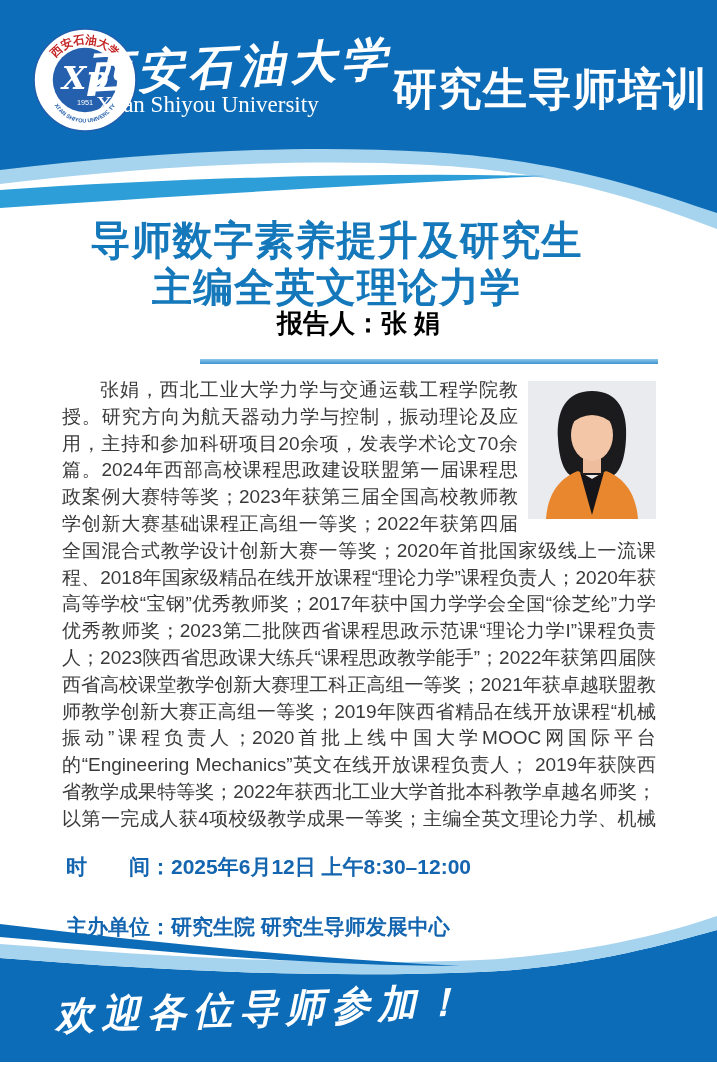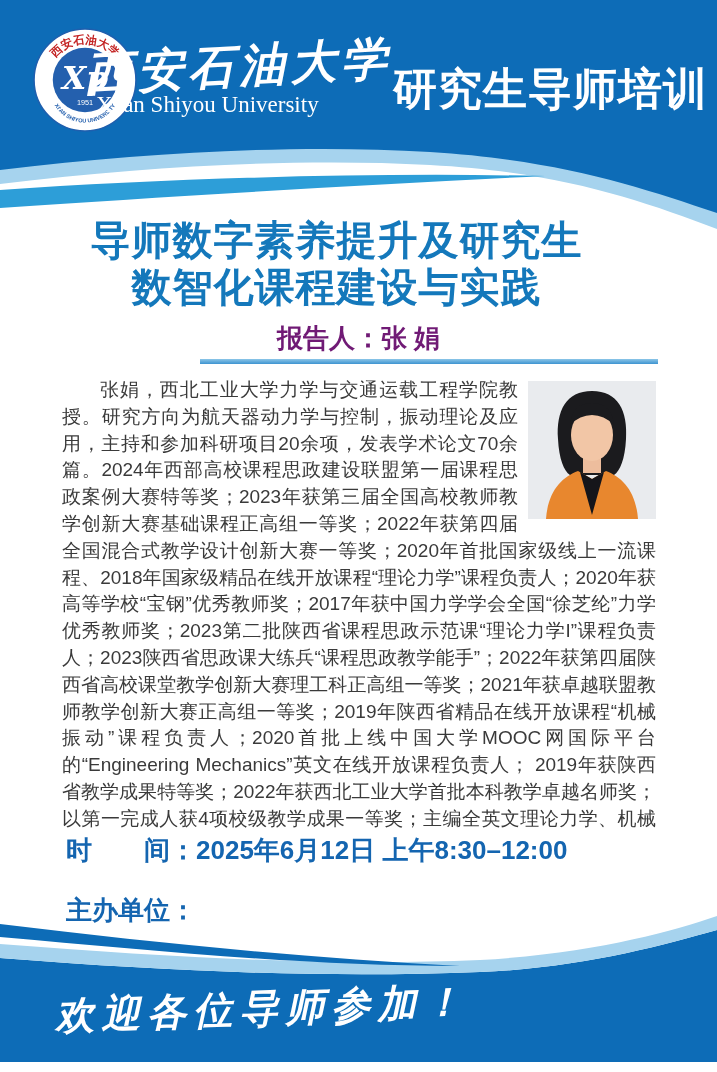--- a/index.html
+++ b/index.html
@@ -28,21 +28,21 @@
   }
   
   .title-line1,.title-line2{
     position:absolute;left:0;width:673px;text-align:center;
     font-size:40px;font-weight:900;color:#1478bb;letter-spacing:1px;
   }
   .title-line1{top:213px;}
   .title-line2{top:260px;}
   .speaker-line{
     position:absolute;left:0;top:306px;width:717px;text-align:center;
-    font-size:26px;font-weight:bold;color:#701a75;margin-top:15px;
+    font-size:26px;font-weight:bold;color:#000000;
   }
   
   .bio-heading{
     position:absolute;left:60px;top:332px;
     font-size:30px;font-weight:900;color:#1565ab;letter-spacing:1px;
   }
   .bio-underline{
     position:absolute;left:200px;top:359px;width:458px;height:5px;
     background:linear-gradient(to bottom,#8cc6e8,#3d93d0);
   }
@@ -52,24 +52,24 @@
     text-align:justify;text-indent:2em;overflow:hidden;
   }
   .photo-wrap{
     float:right;width:128px;height:138px;margin:4px 0 8px 10px;
     text-indent:0;
   }
   
   .details{position:absolute;left:66px;top:833px;}
   .detail-row{
     display:flex;align-items:baseline;height:30px;
-    font-size:26px;font-weight:bold;color:#1465b0;white-space:nowrap;
+    font-size:21px;font-weight:bold;color:#1465b0;white-space:nowrap;
   }
   .detail-label{flex:0 0 auto;}
-  .detail-value{flex:0 0 auto;}
+  .detail-value{flex:0 0 auto;margin-top:20px;}
   
   .bottom-waves{position:absolute;left:0;top:912px;}
   .welcome-script{
     position:absolute;left:55px;top:982px;
     font-family:"DejaVu Serif",serif;font-style:italic;font-weight:bold;
     font-size:39px;color:#ffffff;letter-spacing:7px;white-space:nowrap;
     transform:rotate(-2deg);
   }
 </style>
 </head>
@@ -98,21 +98,21 @@
     </text>
     <text x="50" y="59" font-size="30" font-style="italic" font-weight="bold" fill="#ffffff" text-anchor="middle" font-family="DejaVu Serif, serif">Xp</text>
     <text x="50" y="74" font-size="7" fill="#ffffff" text-anchor="middle">1951</text>
   </svg>
 
   <div class="uni-cn">西安石油大学</div>
   <div class="uni-en">Xi'an Shiyou University</div>
   <div class="banner-title">研究生导师培训</div>
 
   <div class="title-line1">导师数字素养提升及研究生</div>
-  <div class="title-line2">数智化课程建设与实践</div>
+  <div class="title-line2">主编全英文理论力学</div>
   <div class="speaker-line">报告人：张 娟</div>
 
   <div class="bio-underline"></div>
 
   <div class="bio-text">
     <span class="photo-wrap">
       <svg width="128" height="138" viewBox="0 0 128 138">
         <rect width="128" height="138" fill="#e9ebee"></rect>
         <path d="M64,10 C38,10 28,30 30,58 C31,78 36,90 42,94 L86,94 C92,90 97,78 98,58 C100,30 90,10 64,10 Z" fill="#1b1b1e"></path>
         <rect x="55" y="74" width="18" height="18" fill="#edbd9d"></rect>
@@ -126,20 +126,21 @@
 
   <div class="details">
     <div class="detail-row">
       <span class="detail-label">时　　间：</span>
       <span class="detail-value">2025年6月12日 上午8:30–12:00</span>
     </div>
     <div class="detail-row">
     </div>
     <div class="detail-row">
       <span class="detail-label">主办单位：</span>
+      <span class="detail-value">研究生院 研究生导师发展中心</span>
     </div>
   </div>
 
   <svg class="bottom-waves" width="717" height="160" viewBox="0 0 717 160">
     <path d="M0,46 C180,60 330,66 480,60 C580,56 660,34 717,18 V150 H0 Z" fill="#0d6cb7"></path>
     <path d="M0,32 C180,46 330,54 480,48 C590,42 670,20 717,4 L717,18 C660,34 580,56 480,60 C330,66 180,60 0,46 Z" fill="#a6d3ee"></path>
     <path d="M0,12 C150,30 300,46 460,54 C300,54 150,38 0,25 Z" fill="#0d6cb7"></path>
   </svg>
 
   <div class="welcome-script">欢迎各位导师参加！</div>

